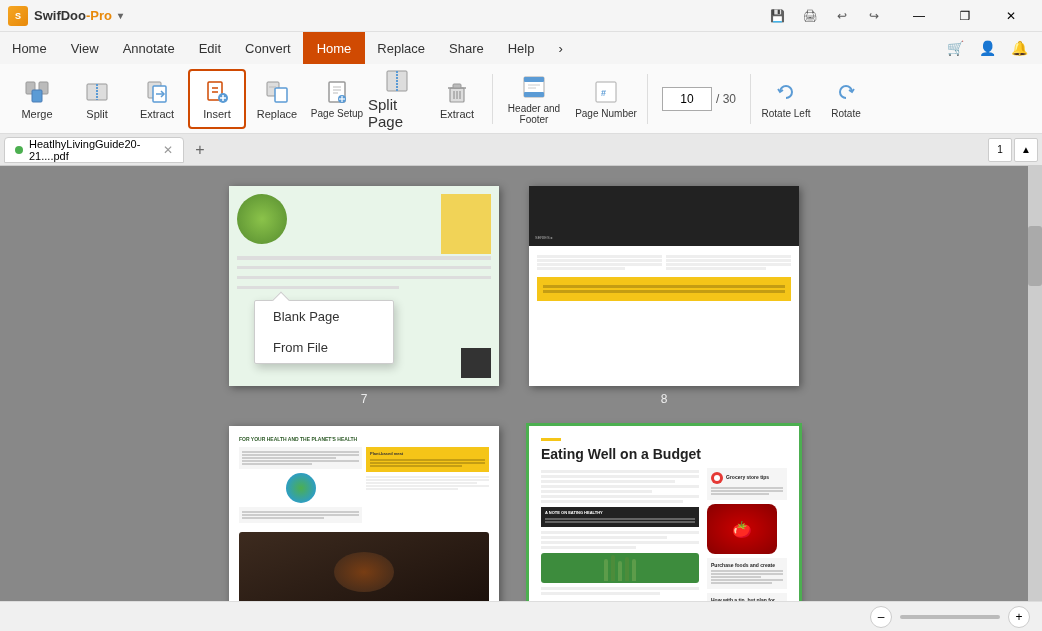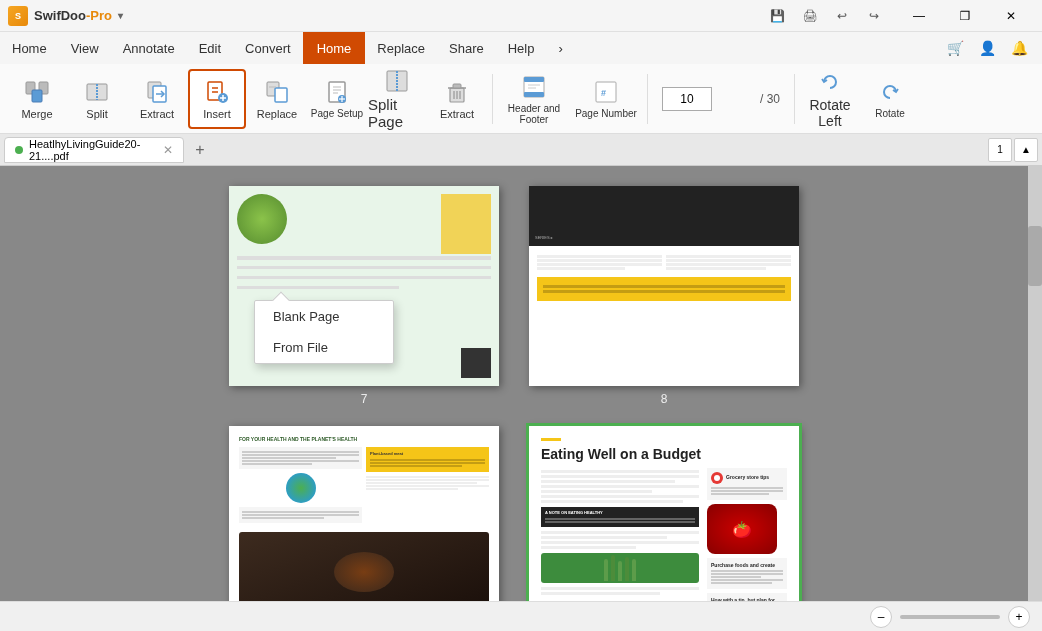--- a/index.html
+++ b/index.html
@@ -32,21 +32,21 @@
       font-size: 11px; color: #333; gap: 2px; flex-shrink: 0;
     }
     .tool-btn.active { border: 2px solid #d04a02; background: #fff; }
     .tool-icon { width: 28px; height: 28px; display: flex; align-items: center; justify-content: center; }
 
     .toolbar-sep { width: 1px; height: 50px; background: #ddd; margin: 0 4px; flex-shrink: 0; }
 
     
     .page-input-area { display: flex; align-items: center; gap: 4px; margin: 0 8px; }
     .page-input { width: 50px; height: 24px; border: 1px solid #aaa; text-align: center; font-size: 12px; padding: 0 4px; }
-    .page-total { font-size: 12px; color: #555; margin-left: 44px; }
+    .page-total { font-size: 12px; color: #555; }
 
     
     #tab-bar {
       display: flex; align-items: center; height: 32px;
       background: #e8e8e8; border-bottom: 1px solid #ccc; padding: 0 4px; gap: 4px;
     }
     .tab {
       display: flex; align-items: center; background: #fff; border: 1px solid #ccc;
       border-radius: 4px 4px 0 0; padding: 4px 10px; font-size: 11px; cursor: pointer;
       max-width: 180px; gap: 6px; height: 26px;
@@ -336,21 +336,21 @@
 
   <div class="toolbar-sep"></div>
 
   <div class="tool-btn">
     <div class="tool-icon">
       <svg viewBox="0 0 28 28" fill="none">
           <path d="M8 14 A6 6 0 1 1 14 20" stroke="#5b9bd5" stroke-width="2" fill="none"></path>
           <polyline points="6,11 8,14 11,12" stroke="#5b9bd5" stroke-width="1.8" fill="none"></polyline>
         </svg>
     </div>
-    <span style="font-size:14px;text-align:center;line-height:1.1;">Rotate Left</span>
+    <span style="font-size:10px;text-align:center;line-height:1.1;">Rotate Left</span>
   </div>
 
   <div class="tool-btn">
     <div class="tool-icon">
       <svg viewBox="0 0 28 28" fill="none">
           <path d="M20 14 A6 6 0 1 0 14 20" stroke="#5b9bd5" stroke-width="2" fill="none"></path>
           <polyline points="22,11 20,14 17,12" stroke="#5b9bd5" stroke-width="1.8" fill="none"></polyline>
         </svg>
     </div>
     <span style="font-size:10px;text-align:center;line-height:1.1;">Rotate</span>

